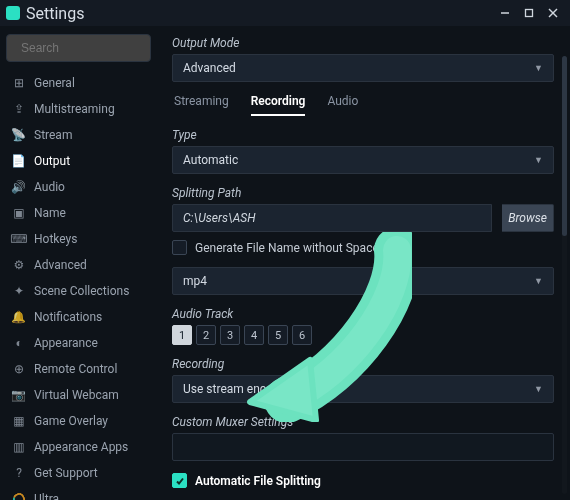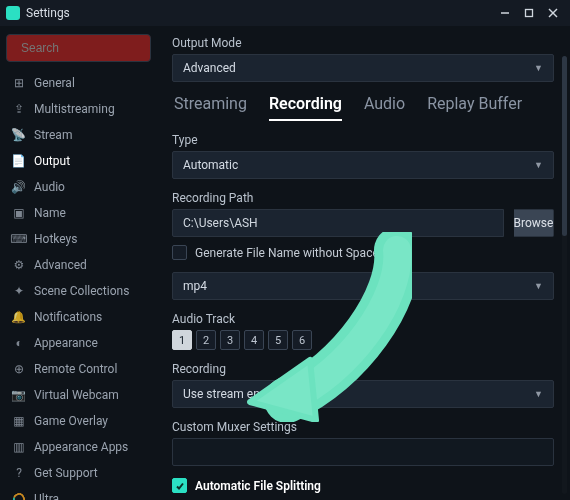--- a/index.html
+++ b/index.html
@@ -18,21 +18,21 @@
     display: flex; align-items: center;
     background: #141a23;
     padding: 0 6px;
     gap: 6px;
   }
   .titlebar .app-icon {
     width: 14px; height: 14px; border-radius: 3px;
     background: #2be0c3;
     display: flex; align-items: center; justify-content: center;
   }
-  .titlebar .title { font-size: 12px; color: #d8dee6; }
+  .titlebar .title { font-size: 16px; color: #d8dee6; }
   .winbtns { margin-left: auto; display: flex; gap: 2px; }
   .winbtn {
     width: 22px; height: 20px; display: flex; align-items: center; justify-content: center;
     color: #cfd6de; font-size: 11px; cursor: pointer;
   }
   .winbtn svg { stroke: #cfd6de; }
 
   
   .main { display: flex; height: calc(500px - 26px); }
 
@@ -40,21 +40,21 @@
   .sidebar {
     width: 158px;
     background: #0e1319;
     padding: 8px 6px 0 6px;
     border-right: 1px solid rgba(0,0,0,0);
   }
   .search {
     height: 28px;
     border: 1px solid #2a333f;
     border-radius: 4px;
-    background: #7f1d1d;
+    background: #404040;
     display: flex; align-items: center;
     padding: 11px 8px; gap: 6px;
     margin-bottom: 8px;
   }
   .search .mag { width: 12px; height: 12px; opacity: .6; }
   .search input {
     flex: 1; border: 0; outline: 0; background: transparent;
     color: #8a94a3; font-size: 12px;
   }
   .nav { list-style: none; }
@@ -81,52 +81,52 @@
     position: absolute; right: 3px; top: 30px; bottom: 6px;
     width: 5px; background: rgba(255,255,255,0.02);
     border-radius: 3px;
   }
   .scrollbar-thumb {
     position: absolute; left: 0; top: 0; width: 5px; height: 180px;
     background: #2d3744; border-radius: 3px;
   }
 
   .field-label {
-    font-size: 12px; color: #b9c2cd; margin-bottom: 4px; display: block;
+    font-size: 12px; color: #b9c2cd; margin-bottom: 4px; display: block; font-style: italic;
   }
   .dropdown, .textinput {
     width: 100%;
     height: 28px;
     border: 1px solid #2a333f;
     background: #1b2430;
     border-radius: 2px;
     color: #d4dbe4;
     display: flex; align-items: center; justify-content: space-between;
     padding: 0 10px; font-size: 12px;
   }
   .dropdown .caret {
     font-size: 9px; color: #aeb6c2; opacity: .8;
   }
   .textinput { justify-content: flex-start; color: #cfd6de; }
 
   .tabs {
     display: flex; gap: 22px; margin: 8px 0 12px 2px;
-    font-size: 16px;
+    font-size: 12px;
   }
   .tab { color: #8a94a3; padding-bottom: 6px; cursor: pointer; }
   .tab.active {
     color: #fff; font-weight: 600;
     border-bottom: 2px solid #fff;
   }
 
   .row { margin-bottom: 12px; }
-  .pathrow { display: flex; gap: 10px; }
+  .pathrow { display: flex; gap: 10px; font-style: italic; }
   .pathrow .textinput { flex: 1; border-top-right-radius: 0; border-bottom-right-radius: 0; }
   .browsebtn {
-    width: 40px; height: 28px; background: #3a4554; color: #dbe0e7;
+    width: 52px; height: 28px; background: #3a4554; color: #dbe0e7;
     border: 1px solid #2a333f; border-left: 0;
     display: flex; align-items: center; justify-content: center;
     font-size: 12px; cursor: pointer;
     border-top-right-radius: 2px; border-bottom-right-radius: 2px;
   }
 
   .check-row { display: flex; align-items: center; gap: 8px; margin: 8px 0 12px 0; }
   .checkbox {
     width: 15px; height: 15px; border: 1px solid #3a4554;
     border-radius: 2px; background: #151c26;
@@ -267,33 +267,32 @@
       <div class="dropdown">
         <span>Advanced</span>
         <span class="caret">▼</span>
       </div>
     </div>
 
     <div class="tabs" id="tabs">
         <div class="tab">Streaming</div>
         <div class="tab active">Recording</div>
         <div class="tab">Audio</div>
-        <div class="tab">Replay Buffer</div>
       </div>
 
     <div class="row">
       <span class="field-label">Type</span>
       <div class="dropdown">
         <span>Automatic</span>
         <span class="caret">▼</span>
       </div>
     </div>
 
     <div class="row">
-      <span class="field-label">Recording Path</span>
+      <span class="field-label">Splitting Path</span>
       <div class="pathrow">
         <div class="textinput">
           <span>C:\Users\ASH</span>
         </div>
         <div class="browsebtn">
           <span>Browse</span>
         </div>
       </div>
     </div>
 

